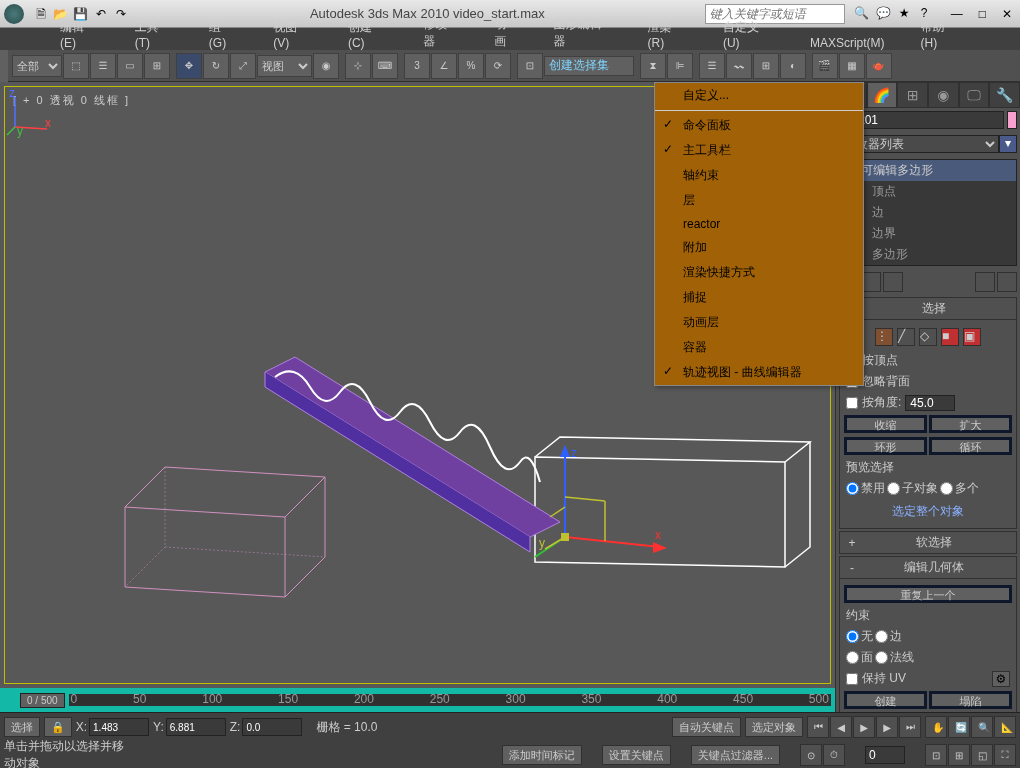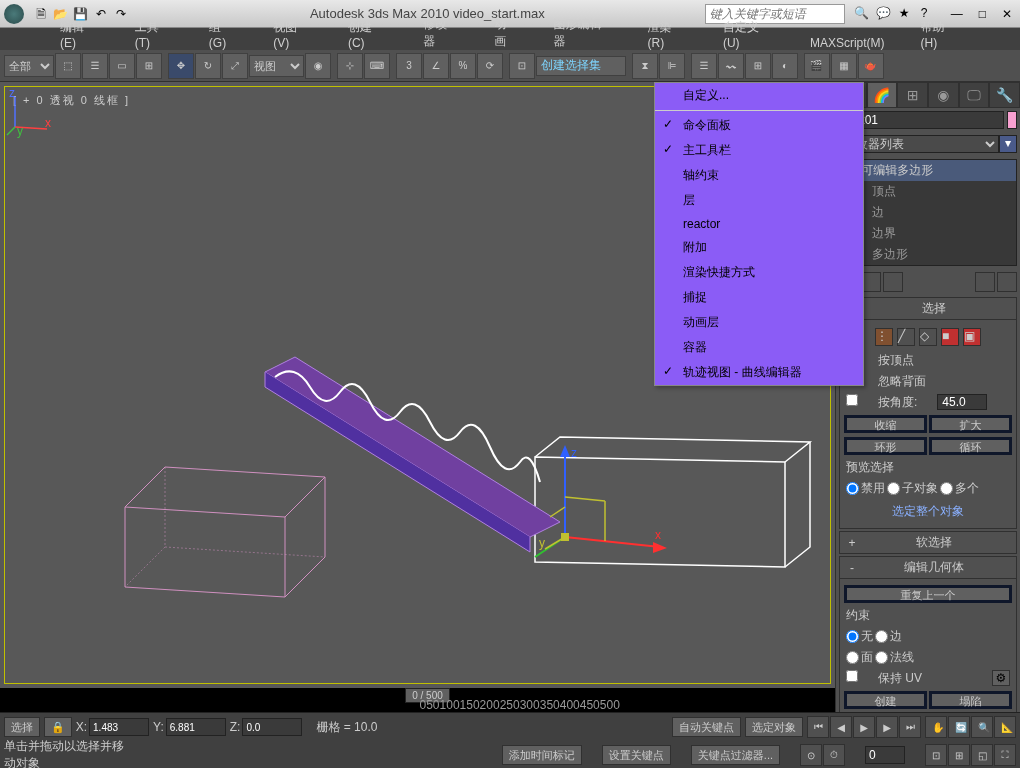--- a/index.html
+++ b/index.html
@@ -11,34 +11,34 @@
 .titlebar .title { flex: 1; text-align: center; color: #444; font-size: 13px; }
 .titlebar .infobar input { width: 140px; height: 20px; border: 1px solid #999; padding: 0 4px; font-style: italic; color: #888; }
 .titlebar .right-icons { display: flex; gap: 6px; margin: 0 10px; }
 .titlebar .right-icons span { width: 16px; height: 16px; display: inline-block; }
 .titlebar .winbtns { display: flex; gap: 8px; font-family: monospace; }
 .titlebar .winbtns span { cursor: pointer; padding: 0 4px; }
 
 .menubar { height: 22px; background: #404040; display: flex; align-items: flex-end; padding: 0 50px; gap: 16px; }
 .menubar span { color: #d0d0d0; padding: 0 10px; cursor: pointer; }
 
-.toolbar { height: 32px; background: #505050; border-bottom: 1px solid #303030; display: flex; align-items: center; padding: 0 4px; gap: 1px; }
+.toolbar { height: 32px; background: #505050; border-bottom: 1px solid #303030; display: flex; align-items: center; padding: 0 4px; gap: 1px; margin-left: 8px; }
 .toolbar .tbtn { width: 26px; height: 26px; background: #606060; border: 1px solid #404040; display: flex; align-items: center; justify-content: center; cursor: pointer; color: #ccc; font-size: 10px; }
 .toolbar .tsep { width: 4px; }
 .toolbar select { height: 22px; background: #606060; border: 1px solid #404040; color: #ccc; font-size: 11px; }
 .toolbar input { height: 20px; background: #606060; border: 1px solid #404040; color: #7dd3fc; padding: 0 4px; width: 80px; }
 
 .main-area { position: absolute; top: 82px; left: 0; right: 185px; bottom: 80px; background: #585858; }
 .viewport { position: absolute; top: 4px; left: 4px; right: 4px; bottom: 4px; background: #585858; border: 1px solid #c0c000; }
 .viewport-label { position: absolute; top: 6px; left: 8px; color: #ccc; font-size: 11px; letter-spacing: 2px; }
 .viewport svg { position: absolute; top: 0; left: 0; width: 100%; height: 100%; }
 
 .axis-gizmo { position: absolute; bottom: 8px; left: 8px; width: 50px; height: 50px; }
 
-.context-menu { position: absolute; top: 82px; left: 654px; width: 210px; background: #8b5cf6; border: 1px solid #888; box-shadow: 2px 2px 4px rgba(0,0,0,0.3); z-index: 100; }
+.context-menu { position: absolute; top: 82px; left: 654px; width: 210px; background: #a16207; border: 1px solid #888; box-shadow: 2px 2px 4px rgba(0,0,0,0.3); z-index: 100; }
 .context-menu .mitem { padding: 4px 8px 4px 28px; cursor: pointer; position: relative; color: #000; }
 .context-menu .mitem.checked::before { content: "✓"; position: absolute; left: 8px; }
 
 .command-panel { position: absolute; top: 82px; right: 0; width: 185px; bottom: 0; background: #505050; border-left: 1px solid #303030; overflow: hidden; }
 .cp-tabs { height: 26px; display: flex; background: #404040; }
 .cp-tabs .tab { flex: 1; border: 1px solid #303030; display: flex; align-items: center; justify-content: center; cursor: pointer; color: #999; font-size: 14px; }
 .cp-tabs .tab.active { background: #606060; color: #fff; }
 .cp-name { display: flex; align-items: center; padding: 3px; gap: 3px; }
 .cp-name input { flex: 1; background: #3a3a3a; border: 1px solid #222; color: #fff; height: 18px; padding: 0 4px; }
 .cp-name .color { width: 18px; height: 18px; background: #f8a0d0; border: 1px solid #222; }
@@ -52,31 +52,31 @@
 .cp-icons { display: flex; padding: 3px; gap: 2px; }
 .cp-icons .ibtn { width: 20px; height: 20px; background: #505050; border: 1px solid #303030; }
 
 .rollout { margin: 2px 3px; background: #505050; }
 .rollout-header { background: #505050; border: 1px solid #303030; padding: 2px 6px; color: #ccc; text-align: center; cursor: pointer; display: flex; align-items: center; }
 .rollout-header .pm { width: 12px; }
 .rollout-header .htxt { flex: 1; }
 .rollout-body { padding: 4px; border: 1px solid #303030; border-top: none; color: #ccc; }
 .sel-icons { display: flex; gap: 4px; justify-content: center; padding: 4px; }
 .sel-icons span { width: 18px; height: 18px; display: inline-block; border: 1px solid #303030; }
-.chk { display: flex; gap: 20px; padding: 2px; }
+.chk { display: flex; align-items: center; gap: 4px; padding: 2px; }
 .chk input { width: 12px; height: 12px; }
 .chk .spin { background: #3a3a3a; border: 1px solid #222; color: #fff; padding: 0 4px; width: 50px; height: 16px; }
 .btn-row { display: flex; gap: 2px; padding: 2px 0; }
 .btn-row button { flex: 1; background: #606060; border: 3px solid #0f172a; color: #ccc; height: 18px; cursor: pointer; font-size: 11px; }
 .radio-row { display: flex; gap: 2px; padding: 2px; align-items: center; }
 .radio-row label { display: flex; align-items: center; gap: 2px; }
 .sect-label { padding: 2px; }
 .link { color: #8ab0ff; text-align: center; padding: 4px; cursor: pointer; }
 
-.timeline { position: absolute; bottom: 56px; left: 0; right: 185px; height: 24px; background: #000000; display: flex; align-items: center; flex-direction: column; }
+.timeline { position: absolute; bottom: 56px; left: 0; right: 185px; height: 24px; background: #14b8a6; display: flex; align-items: center; }
 .timeline .frame { background: #606060; border: 1px solid #222; color: #ccc; padding: 1px 6px; margin-left: 20px; font-size: 10px; }
 .timeline .track { flex: 1; height: 12px; background: #303030; margin: 0 4px; position: relative; }
 .timeline .ticks { position: absolute; bottom: 0; left: 0; right: 0; display: flex; justify-content: space-between; color: #999; font-size: 9px; padding: 0 2px; }
 
 .statusbar { position: absolute; bottom: 0; left: 0; right: 0; height: 56px; background: #404040; border-top: 1px solid #222; }
 .status-row1 { height: 28px; display: flex; align-items: center; padding: 0 4px; gap: 4px; }
 .status-row2 { height: 28px; display: flex; align-items: center; padding: 0 4px; gap: 20px; color: #ccc; }
 .status-row1 button, .status-row2 button { background: #606060; border: 1px solid #303030; color: #ccc; height: 20px; padding: 0 6px; cursor: pointer; font-size: 11px; }
 .status-row1 .coord { display: flex; align-items: center; gap: 2px; }
 .status-row1 .coord span { color: #ccc; }

